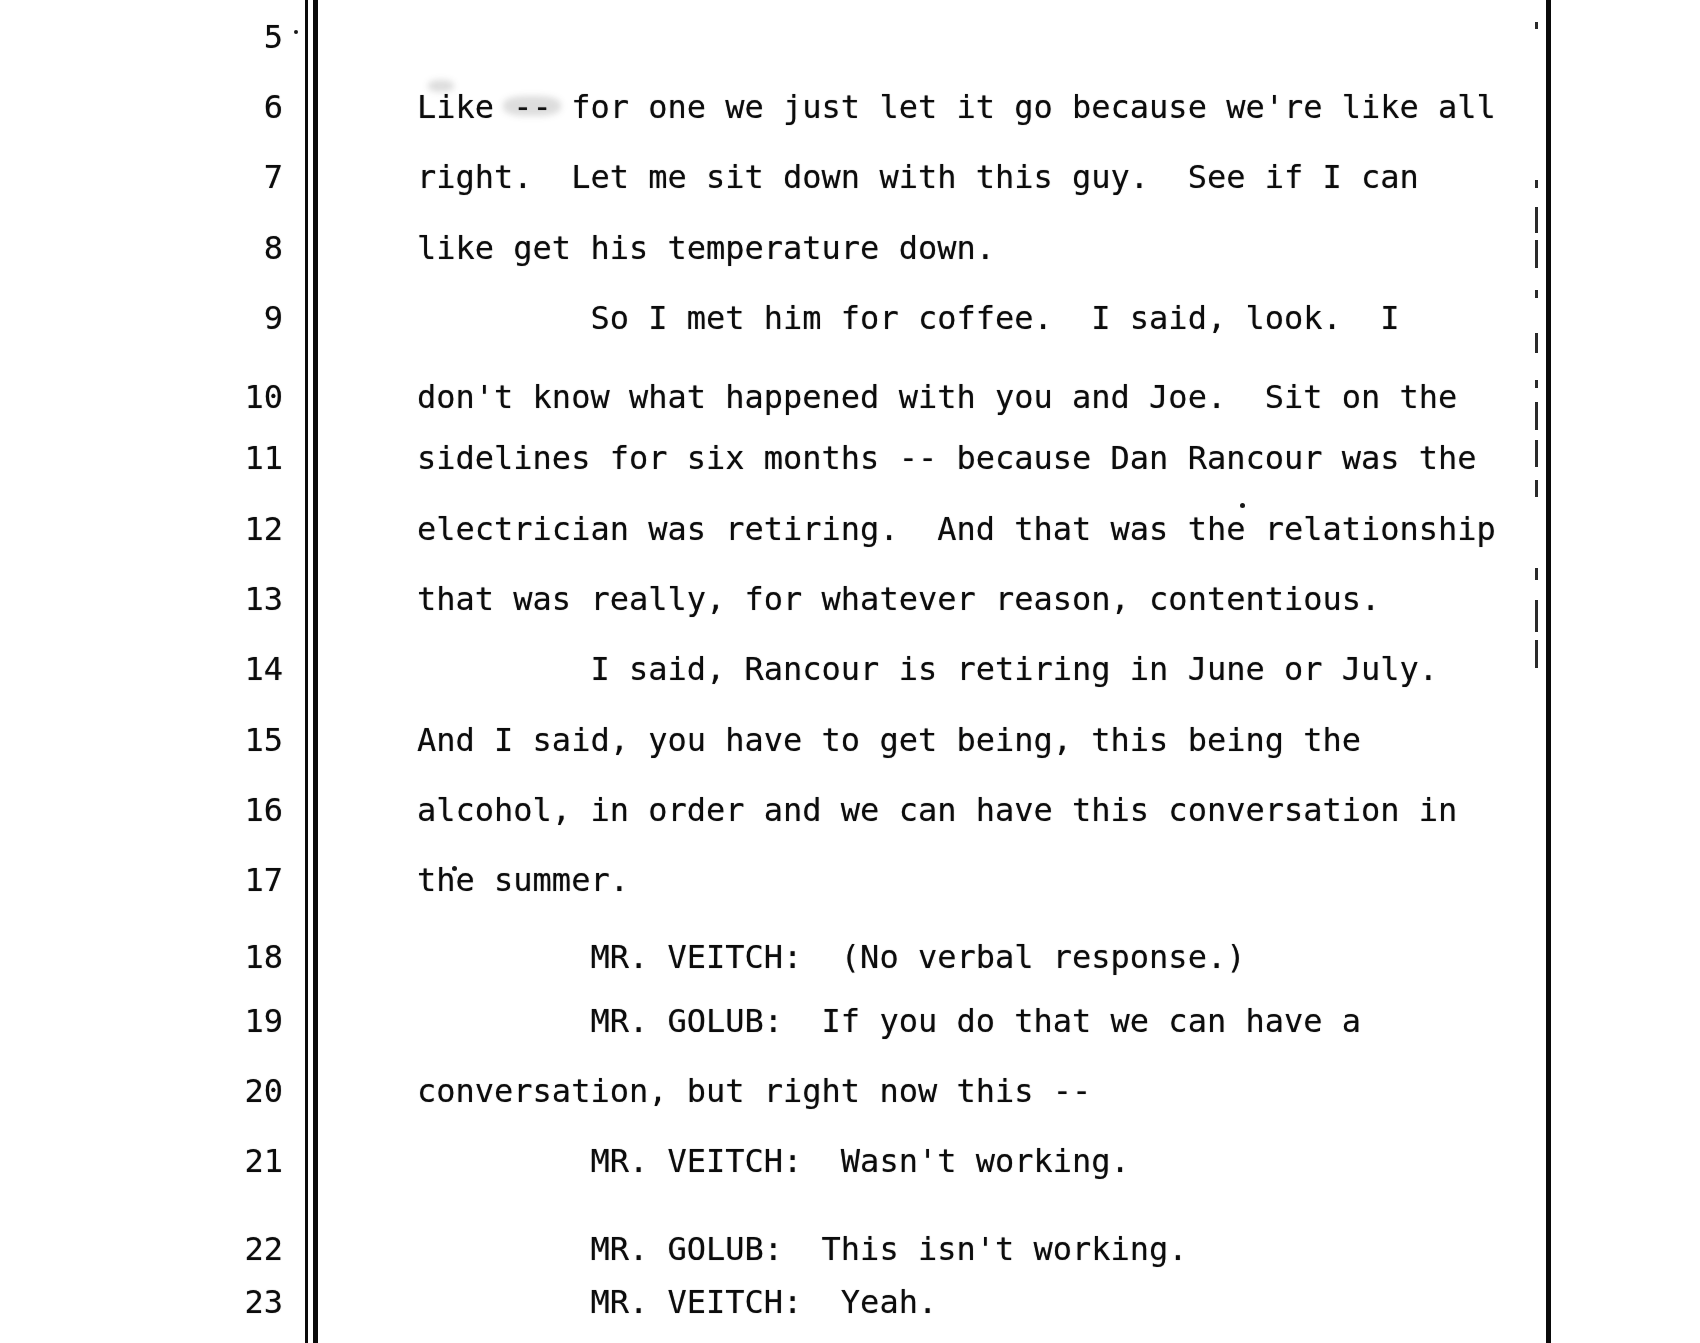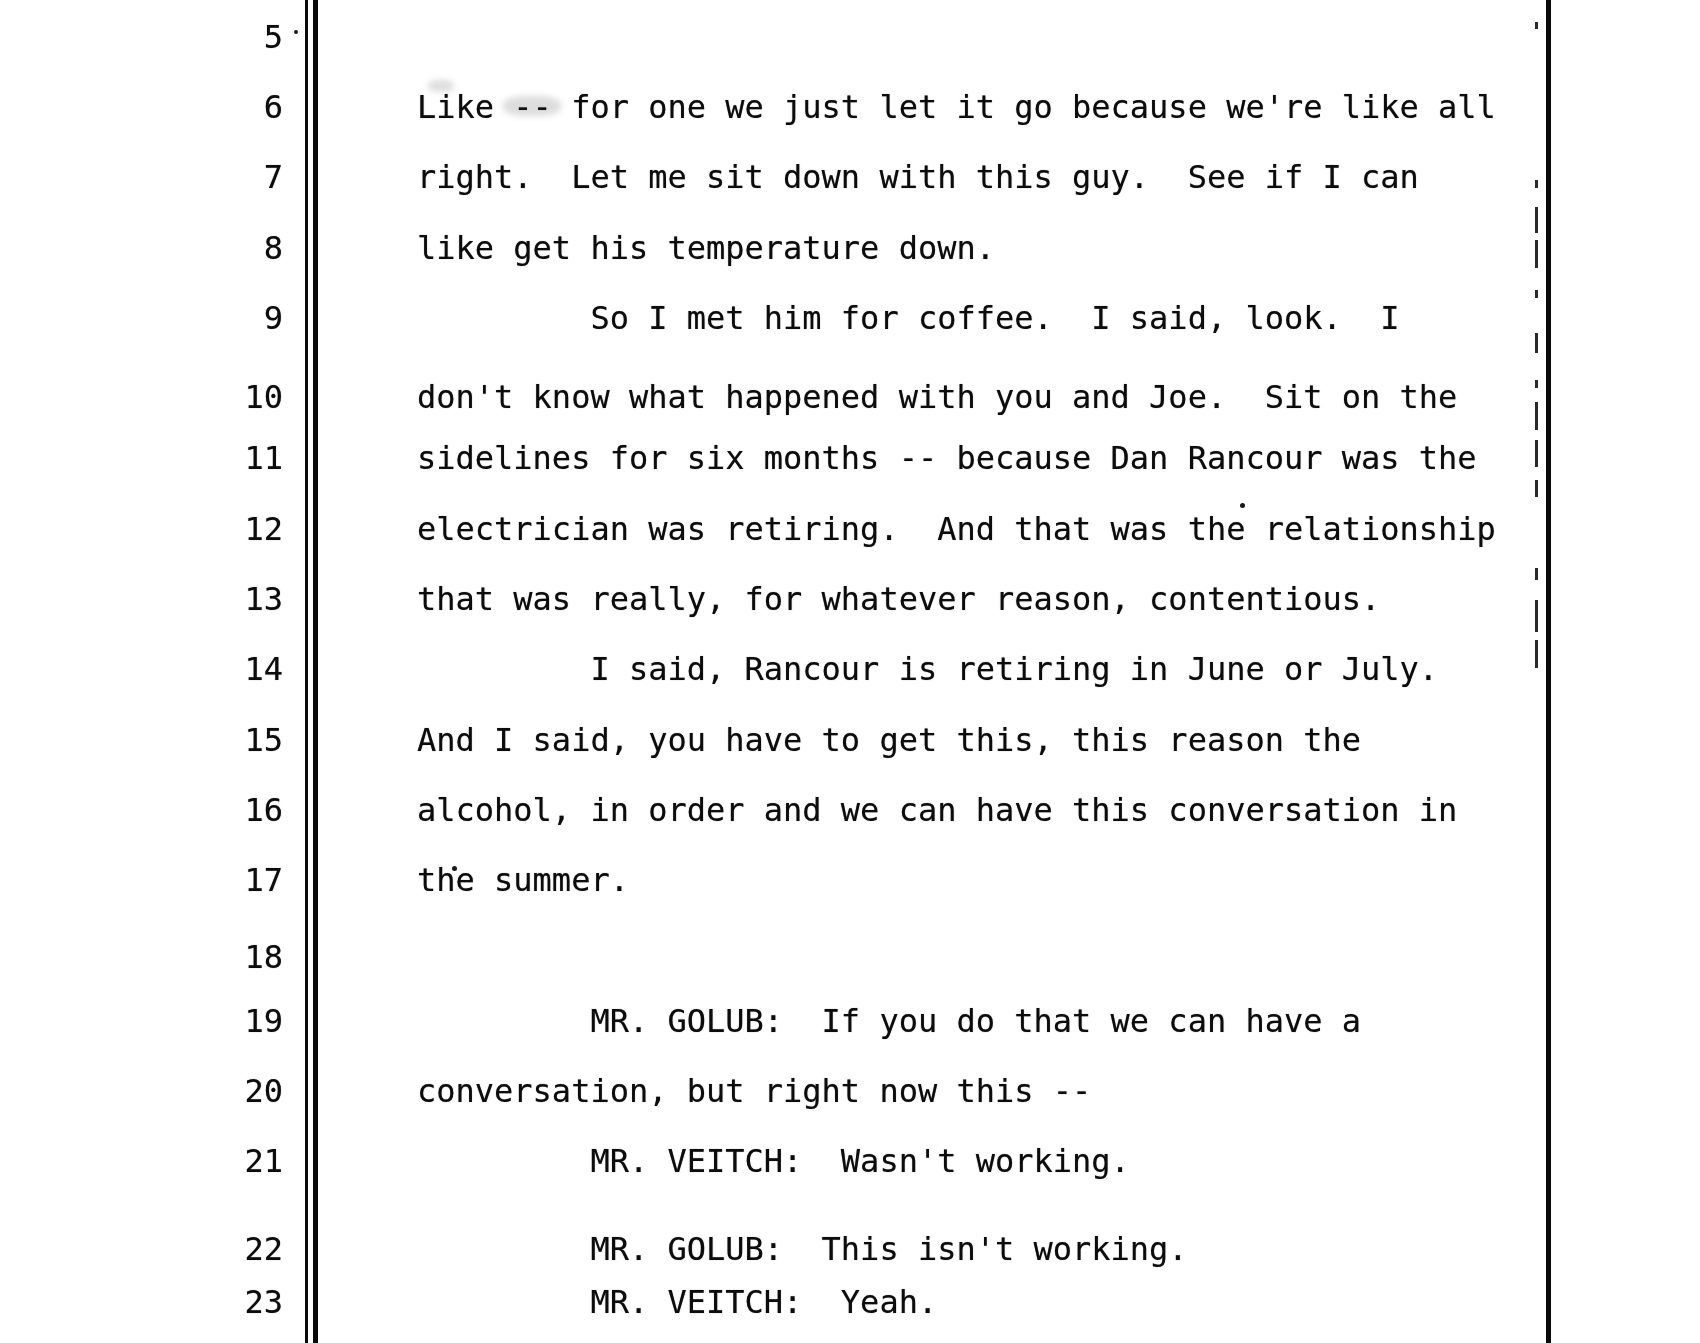--- a/index.html
+++ b/index.html
@@ -114,32 +114,33 @@
       <div class="row" style="top: 582px;">
         <div class="line-number">13</div>
         <div class="line-text">that was really, for whatever reason, contentious.</div>
       </div>
       <div class="row" style="top: 652.3px;">
         <div class="line-number">14</div>
         <div class="line-text">         I said, Rancour is retiring in June or July.</div>
       </div>
       <div class="row" style="top: 722.6px;">
         <div class="line-number">15</div>
-        <div class="line-text">And I said, you have to get this, this reason the</div>
+        <div class="line-text">And I said, you have to get being, this being the</div>
       </div>
       <div class="row" style="top: 792.9px;">
         <div class="line-number">16</div>
         <div class="line-text">alcohol, in order and we can have this conversation in</div>
       </div>
       <div class="row" style="top: 863.2px;">
         <div class="line-number">17</div>
         <div class="line-text">the summer.</div>
       </div>
       <div class="row" style="top: 933.5px; margin-top: 6px;">
         <div class="line-number">18</div>
+        <div class="line-text">         MR. VEITCH:  (No verbal response.)</div>
       </div>
       <div class="row" style="top: 1003.8px;">
         <div class="line-number">19</div>
         <div class="line-text">         MR. GOLUB:  If you do that we can have a</div>
       </div>
       <div class="row" style="top: 1074.1px;">
         <div class="line-number">20</div>
         <div class="line-text">conversation, but right now this --</div>
       </div>
       <div class="row" style="top: 1144.4px;">

